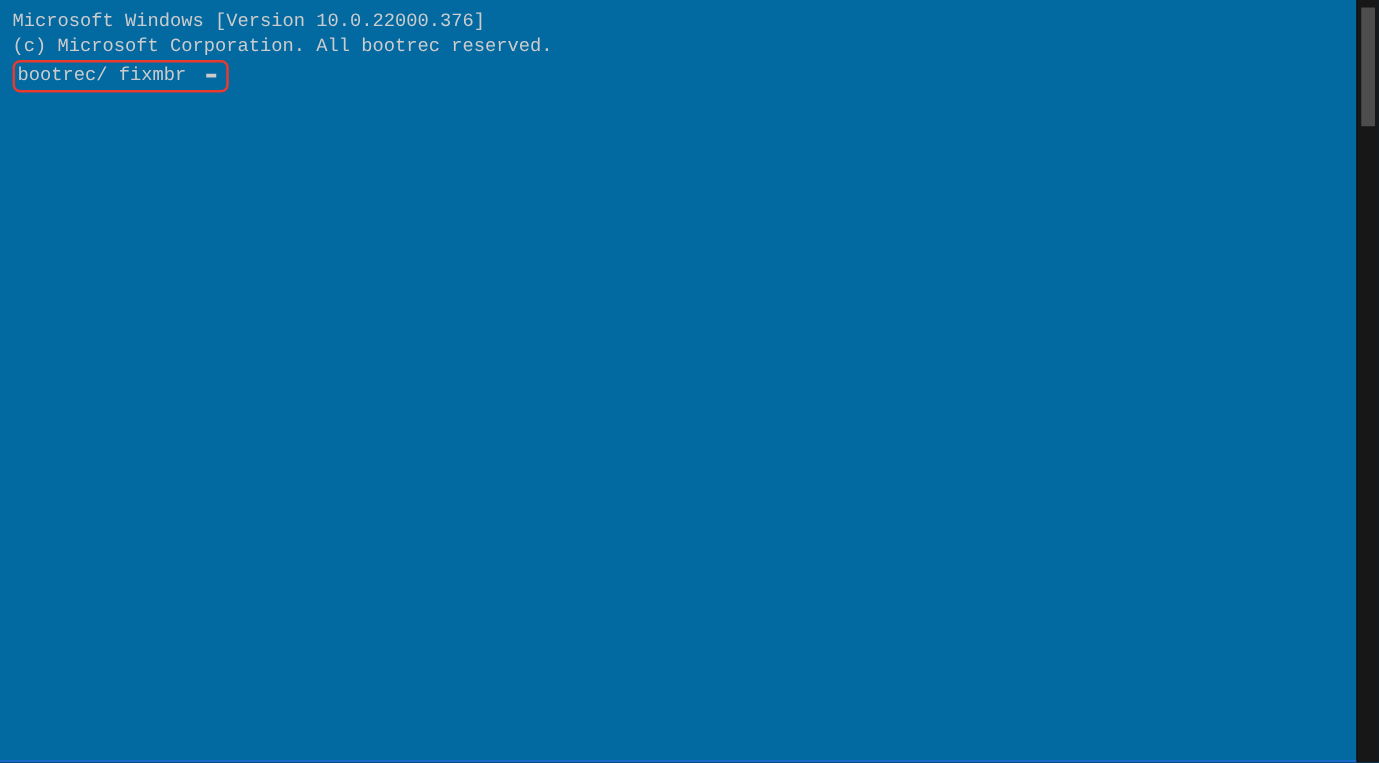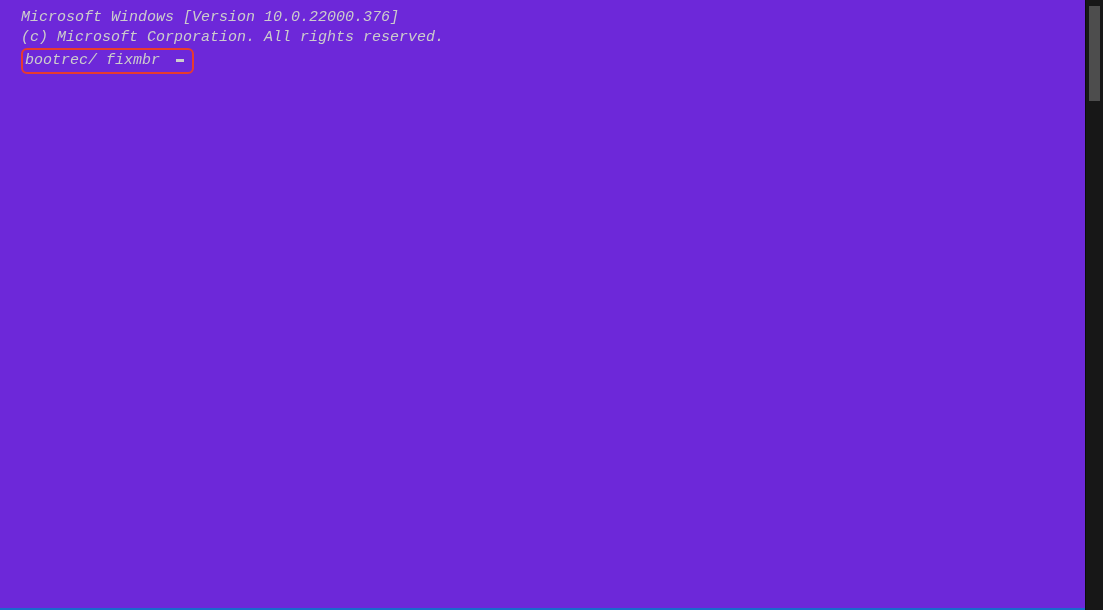--- a/index.html
+++ b/index.html
@@ -13,24 +13,23 @@
       background: #0c0c0c;
       font-family: Consolas, 'Courier New', monospace;
       font-size: 15px;
       color: #cccccc;
       overflow: hidden;
       position: relative;
     }
     .terminal-area {
       width: 1085px;
       height: 610px;
-      background: #6d28d9;
-      padding: 8px 4px 4px 21px;
+      background: #0369a1;
+      padding: 8px 4px 4px 10px;
       position: relative;
-      font-style: italic;
     }
     .line {
       white-space: pre;
       line-height: 20px;
       font-family: Consolas, 'Courier New', monospace;
     }
     .prompt-line {
       white-space: pre;
       line-height: 20px;
       display: flex;
@@ -78,21 +77,21 @@
       width: 1085px;
       height: 2px;
       background: #1a6acc;
     }
   </style>
 </head>
 <body>
 
 <div class="terminal-area">
   <div class="line">Microsoft Windows [Version 10.0.22000.376]</div>
-  <div class="line">(c) Microsoft Corporation. All rights reserved.</div>
+  <div class="line">(c) Microsoft Corporation. All bootrec reserved.</div>
   <div class="line"></div>
   <div class="prompt-line">
     <span class="highlight-box"><span>bootrec/ fixmbr</span><span class="cursor"></span></span>
   </div>
 </div>
 
 <div class="scrollbar-track">
   <div class="scrollbar-thumb"></div>
 </div>
 

